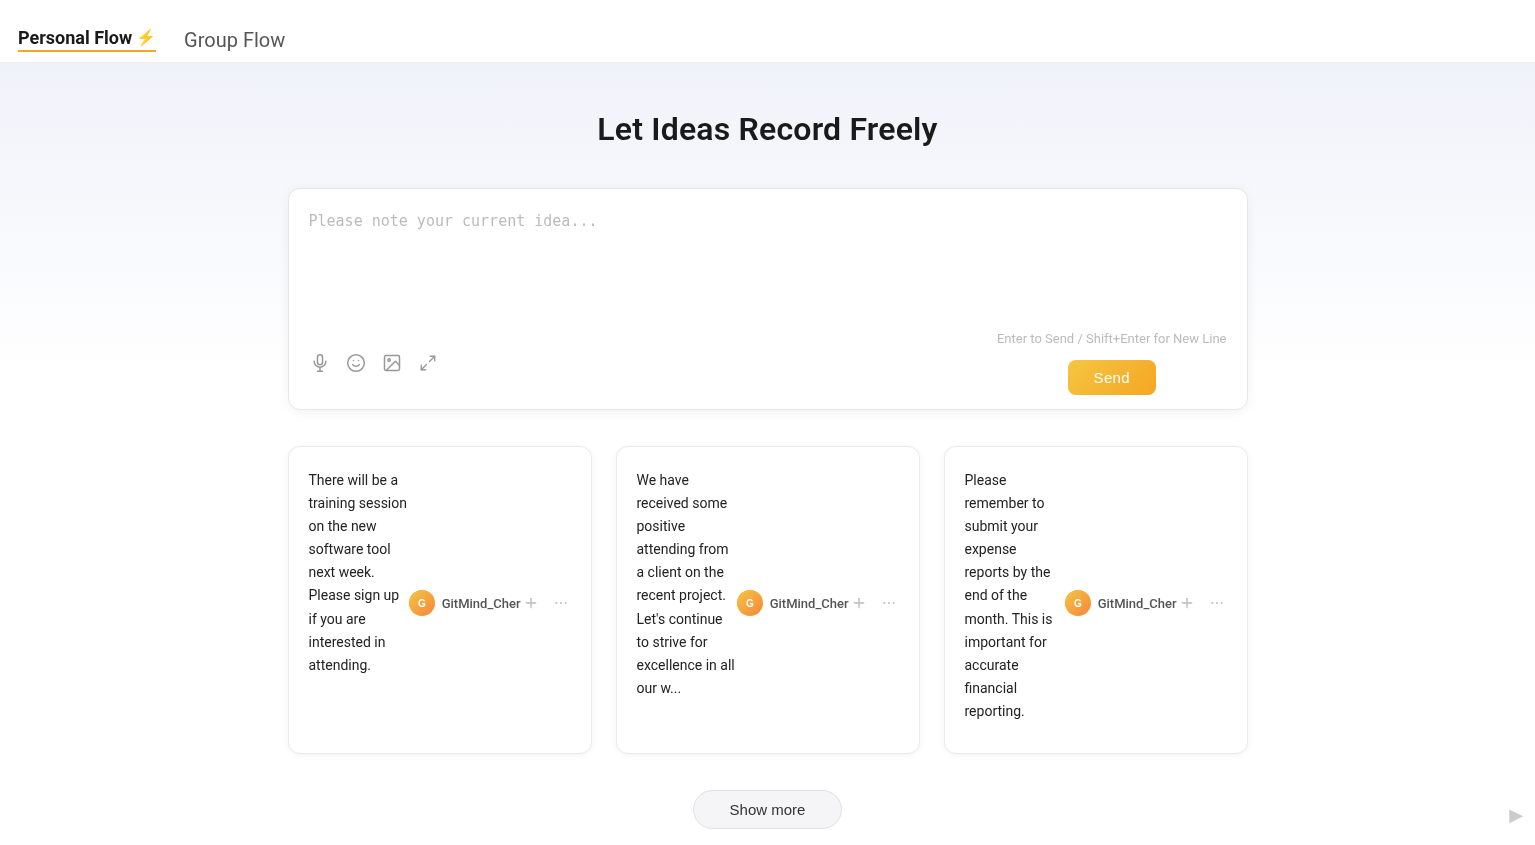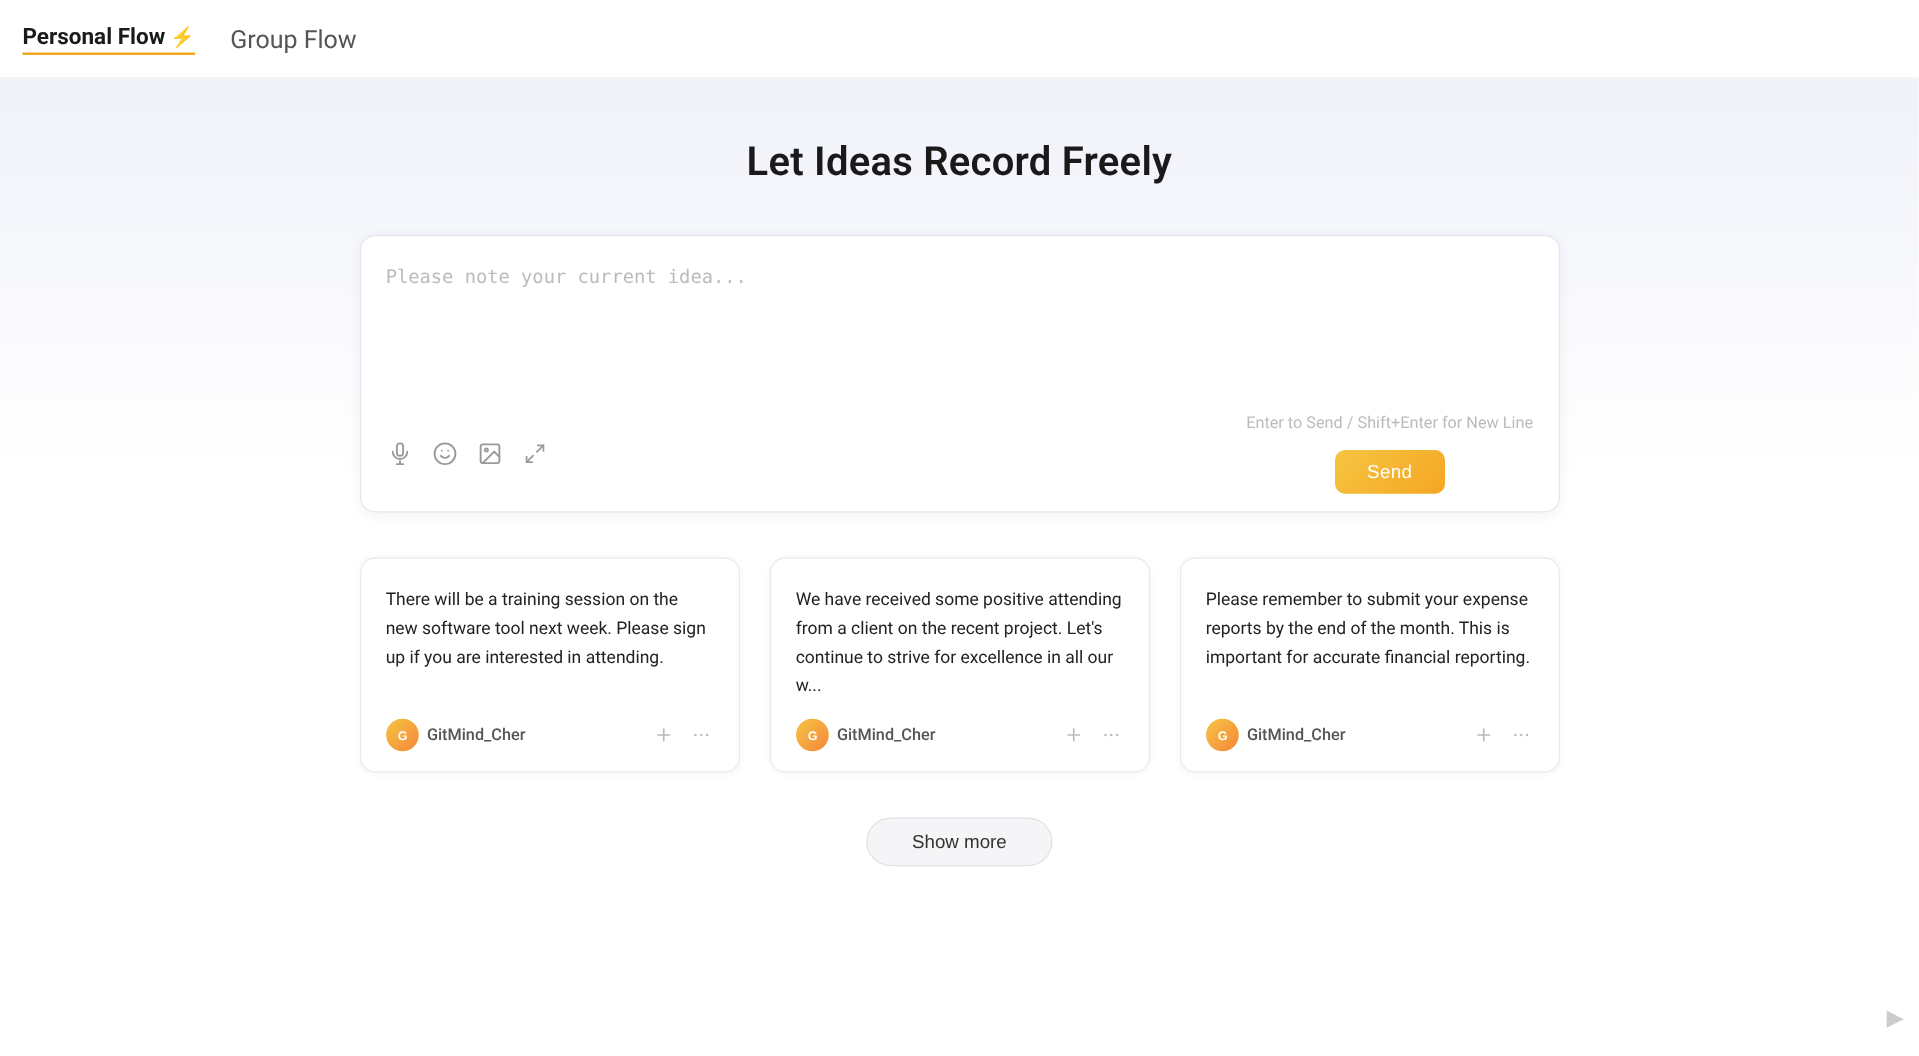--- a/index.html
+++ b/index.html
@@ -13,21 +13,21 @@
       background: #ffffff;
       width: 1535px;
       min-height: 845px;
       overflow-x: hidden;
       color: #222;
     }
 
     
     .nav {
       display: flex;
-      align-items: center;
+      align-items: flex-end;
       padding: 10px 18px;
       border-bottom: 1px solid #eee;
       height: 63px;
     }
 
     .nav-item-personal {
       display: flex;
       align-items: center;
       font-weight: 700;
       font-size: 18px;
@@ -155,21 +155,20 @@
 
     .card {
       flex: 1;
       background: #fff;
       border-radius: 12px;
       border: 1px solid #e8eaf0;
       box-shadow: 0 1px 6px rgba(0,0,0,0.05);
       padding: 22px 20px 16px 20px;
       min-height: 120px;
       display: flex;
-      flex-direction: column;
       justify-content: space-between;
     }
 
     .card-text {
       font-size: 14px;
       color: #222;
       line-height: 1.65;
       flex: 1;
       margin-bottom: 14px;
     }

